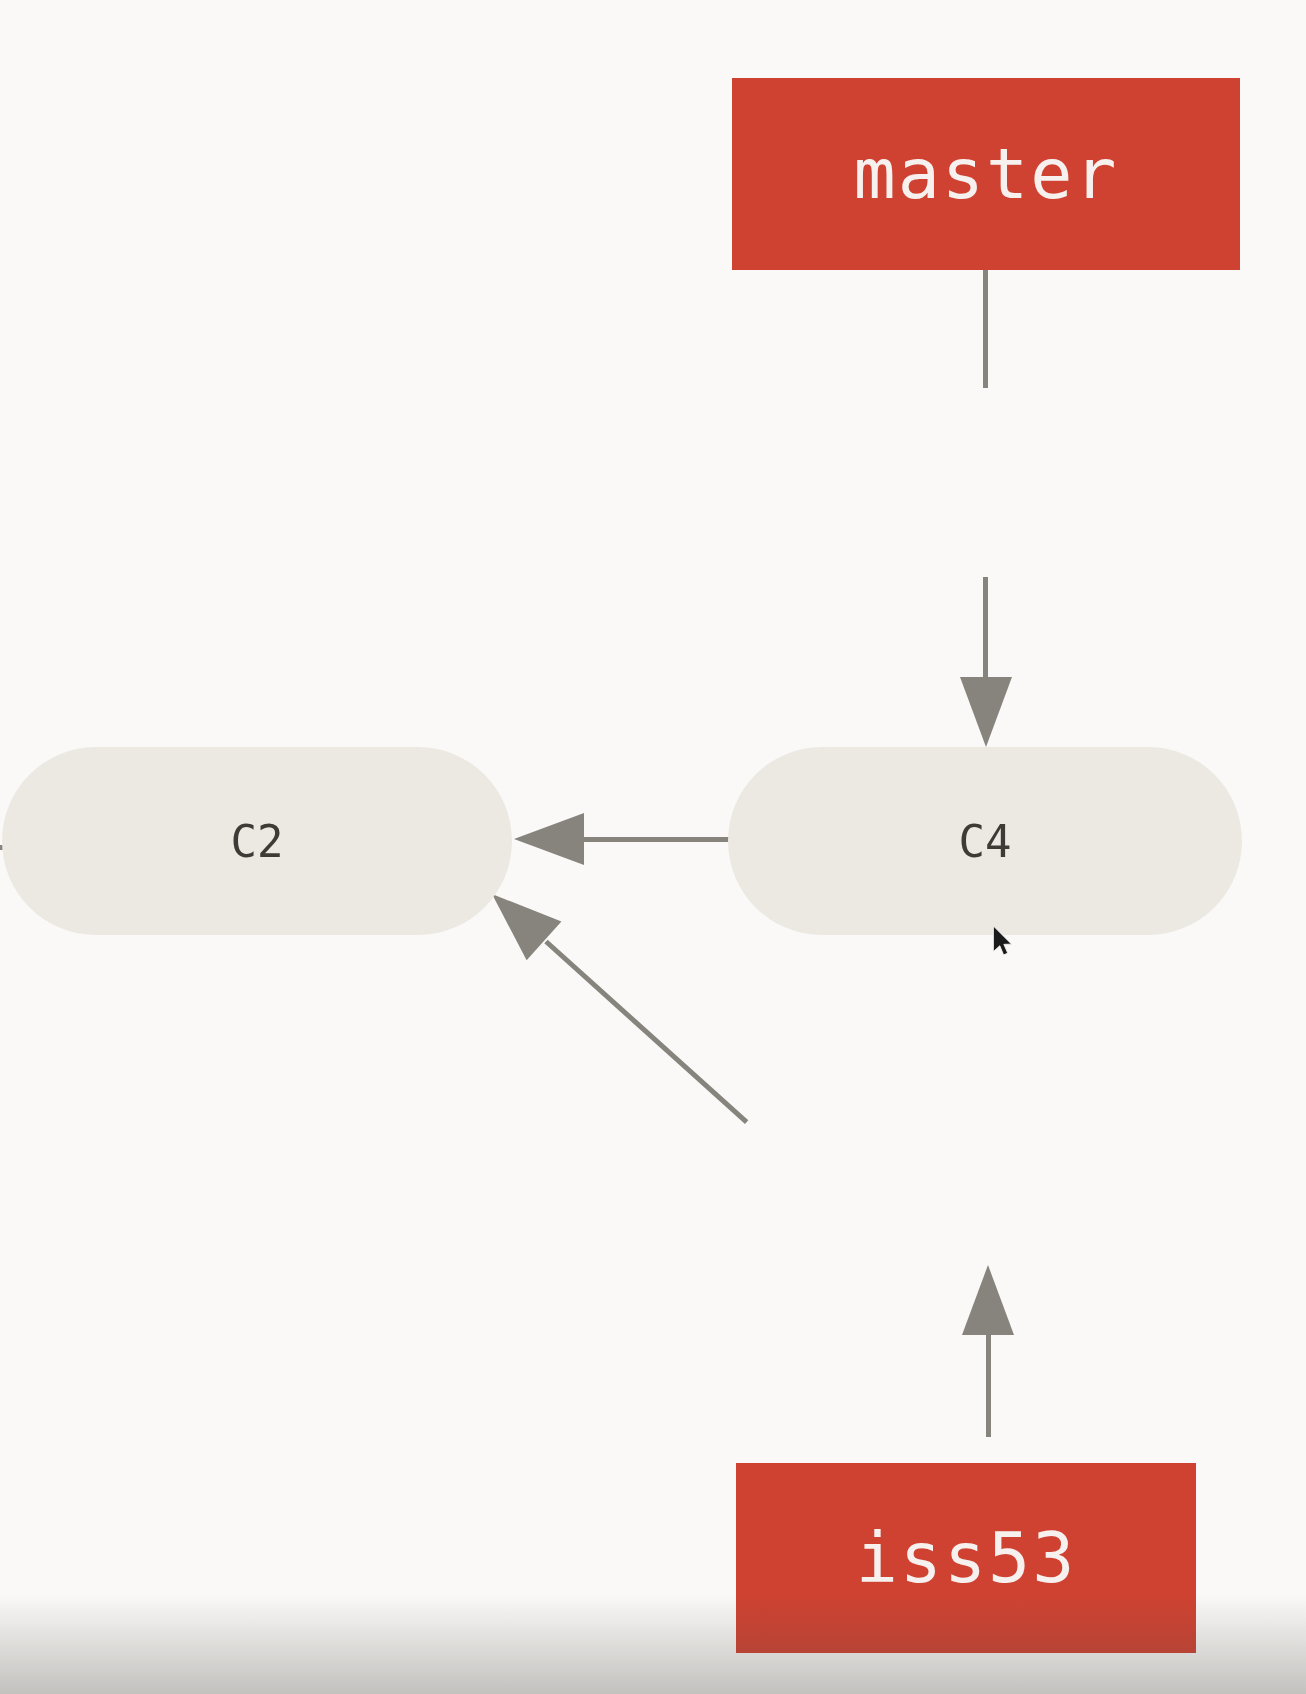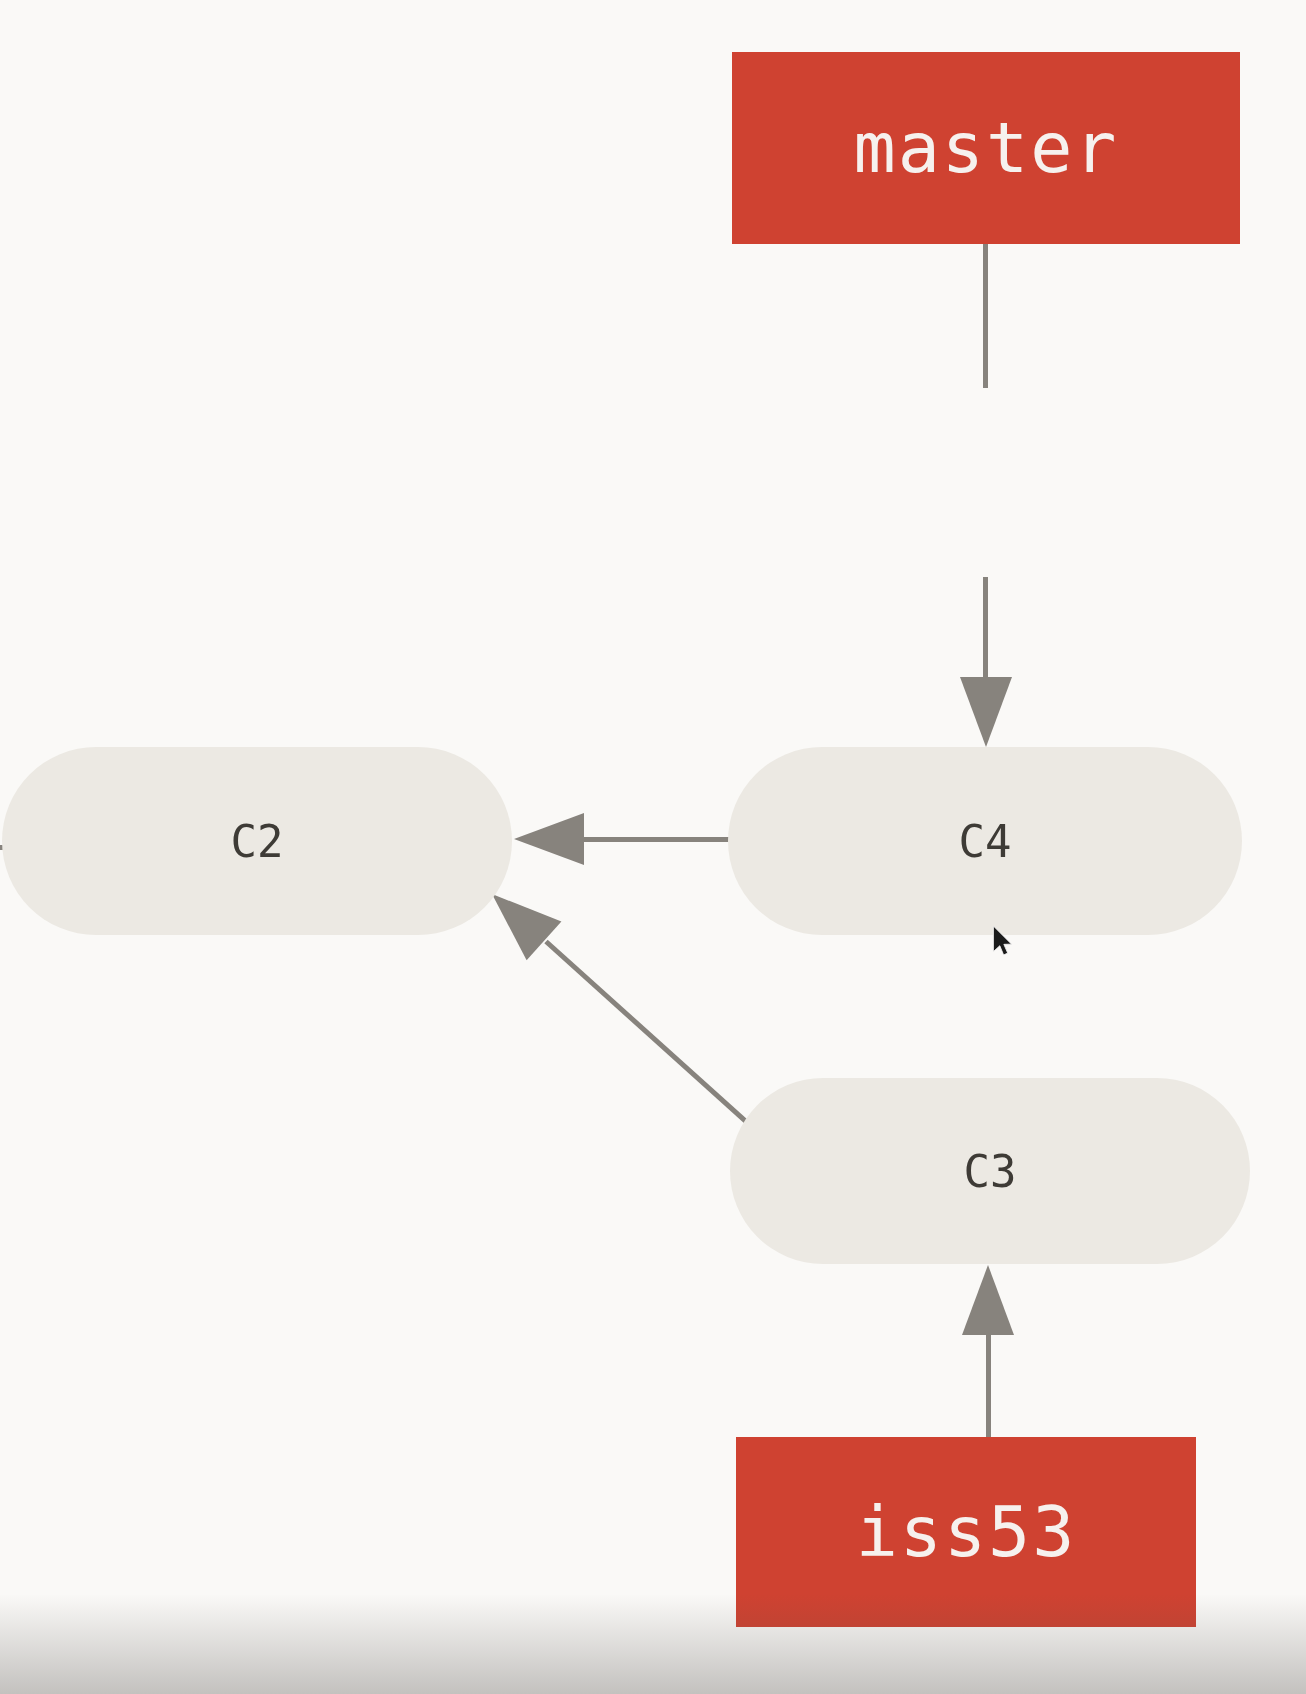--- a/index.html
+++ b/index.html
@@ -10,21 +10,21 @@
     font-family: "DejaVu Sans Mono", "Liberation Mono", monospace;
   }
   .stage { position:absolute; inset:0; }
 
   
   .branch-box {
     position:absolute;
     background: var(--red, #cf4231);
     color: var(--red-text, #f6f1ee);
     display:flex; align-items:center; justify-content:center;
-    font-size:70px; letter-spacing:2px;
+    font-size:70px; letter-spacing:2px;margin-top:26px;
   }
   .branch-master { left:732px; top:52px;  width:508px; height:192px; }
   .branch-hotfix { left:732px; top:386px; width:508px; height:191px; }
   .branch-iss53  { left:736px; top:1437px; width:460px; height:190px; }
 
   
   .commit {
     position:absolute;
     background: var(--pill, #ece9e3);
     color: var(--pill-text, #3e3b36);
@@ -105,23 +105,20 @@
   <div class="head head-up"></div>
 
   <div class="edge-line nub-c2-c1"></div>
 
   <div class="commit commit-c2">
     <span>C2</span>
   </div>
   <div class="commit commit-c4">
     <span>C4</span>
   </div>
-  <div class="commit commit-c3">
-    <span>C3</span>
-  </div>
 
   <div class="branch-box branch-master">
     <span>master</span>
   </div>
   <div class="branch-box branch-iss53">
     <span>iss53</span>
   </div>
 
   <svg class="cursor" viewBox="0 0 20 30">
     <path d="M1,0 L1,24 L7,18.5 L10.6,27.2 L14.4,25.4 L10.8,17.2 L18,17 Z" fill="#1b1b1b" stroke="#f5f5f5" stroke-width="0.8"></path>

